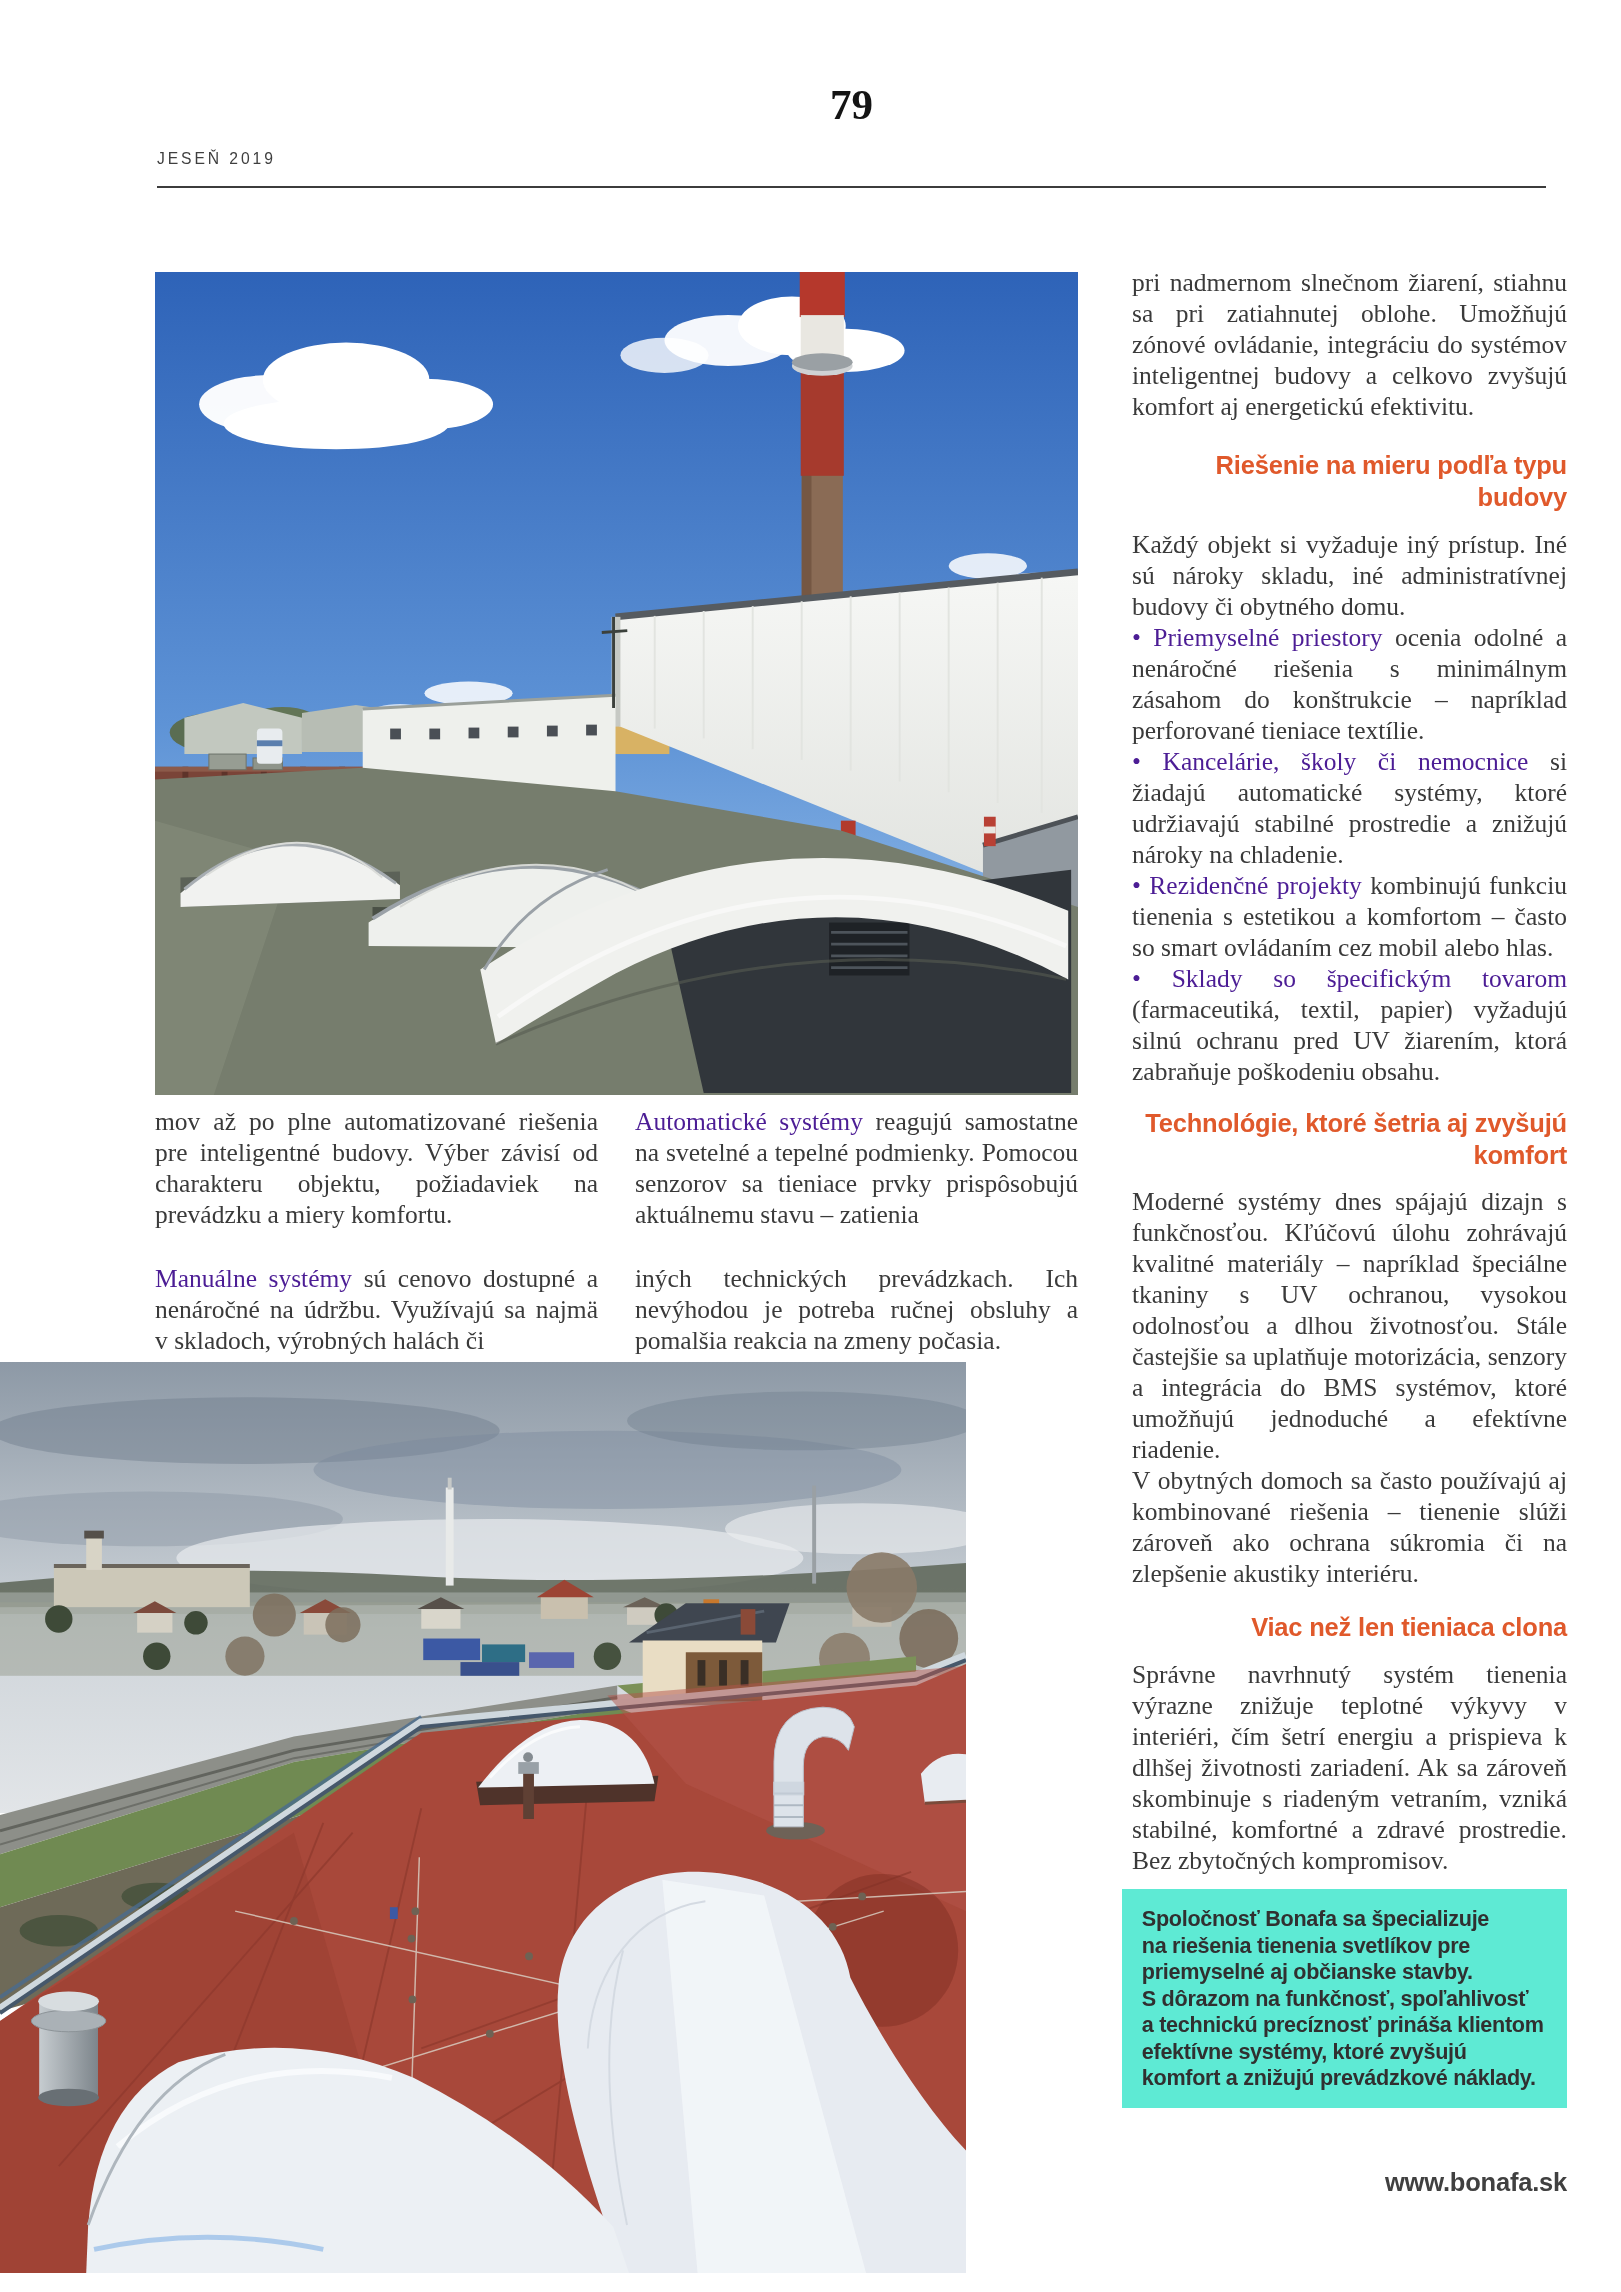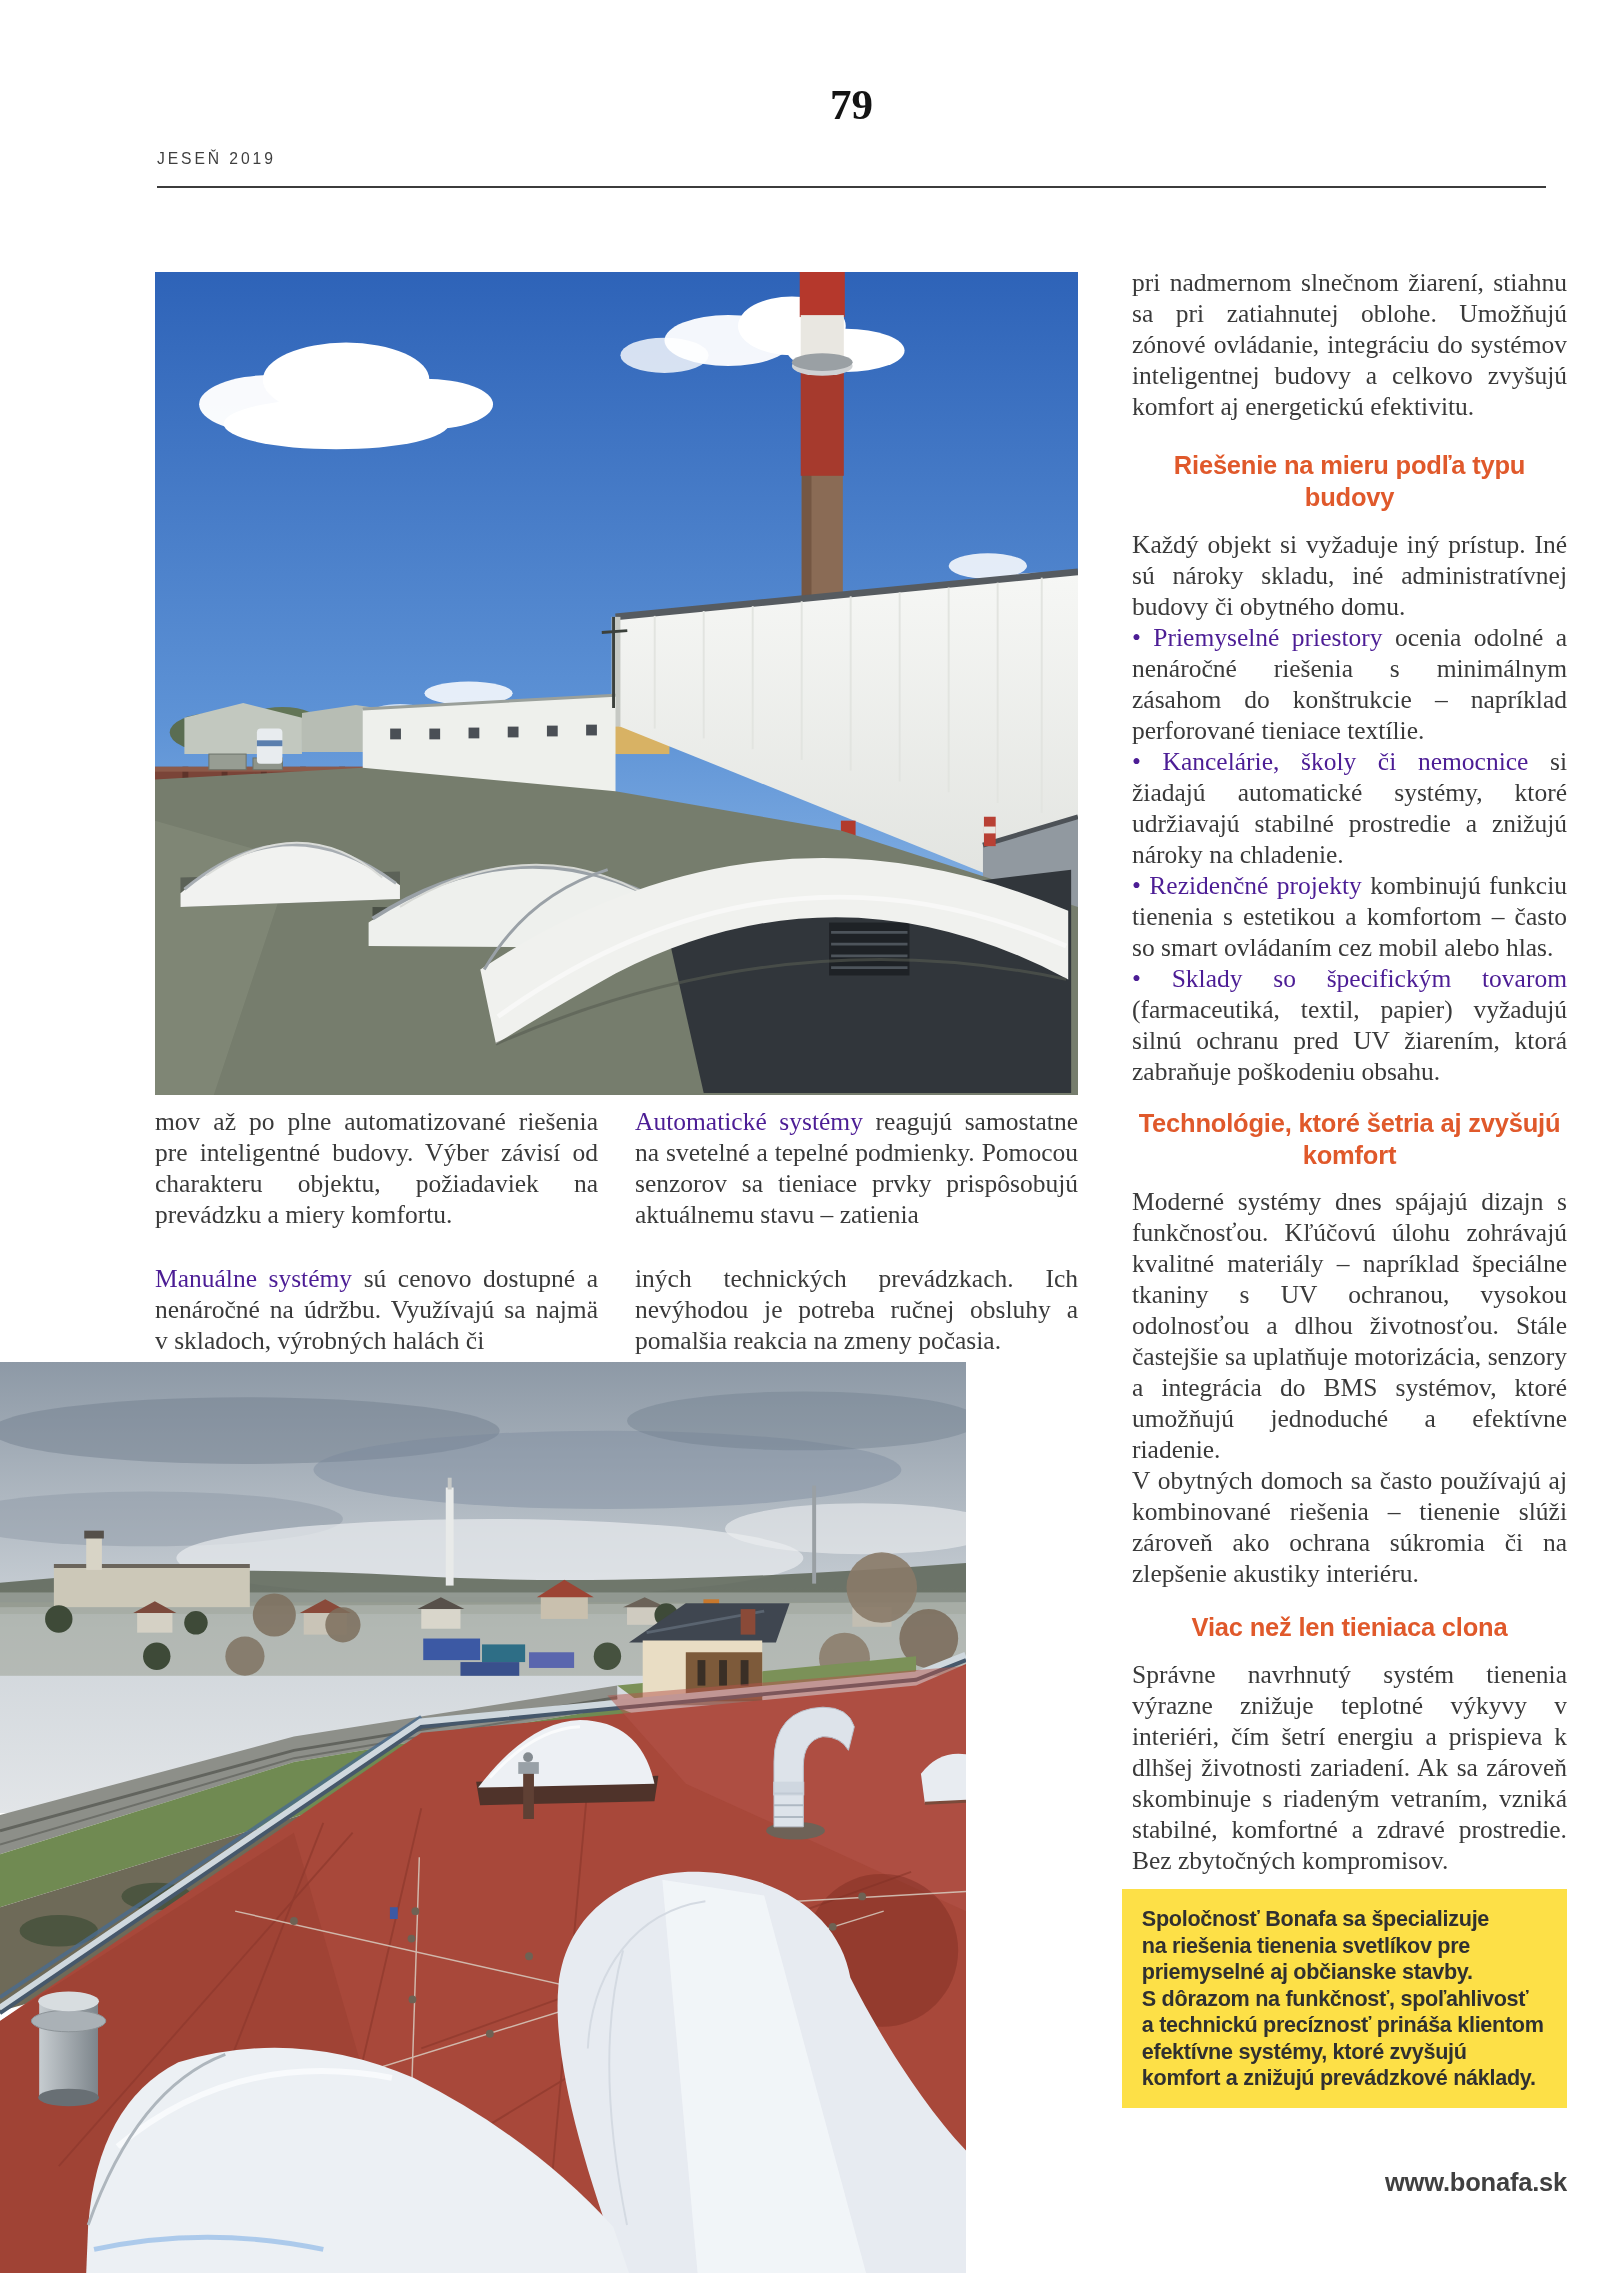--- a/index.html
+++ b/index.html
@@ -20,26 +20,26 @@
           text-align:justify;}
   #midcol1{left:155px;} #midcol2{left:635px;}
   .midcol p{margin:0;}
   .midcol p + p{margin-top:33px;}
   .lead{font-weight:normal;color:#4c1d95;}
   
   .sidebar{position:absolute;left:1132px;top:267px;width:435px;font-size:25.5px;
            line-height:31px;text-align:justify;}
   .sb-p{margin:0;}
   .sb-h{font-family:"Liberation Sans",sans-serif;font-weight:bold;font-size:25.5px;
-        line-height:32px;color:#e0592b;text-align:center;white-space:pre-line;
+        line-height:32px;color:#e0592b;text-align:right;white-space:pre-line;
         letter-spacing:-0.2px;margin:0;}
   .mt-h1{margin-top:27.4px;} .mt-p{margin-top:15.7px;} .mt-h2{margin-top:19.6px;}
   .mt-h3{margin-top:21.6px;}
   .bullet{margin:0;}
-  .infobox{box-sizing:border-box;margin:13.7px 0 0 -9.8px;width:445px;background:#fde047;
+  .infobox{box-sizing:border-box;margin:13.7px 0 0 -9.8px;width:445px;background:#5eead4;
            padding:16.7px 15.7px 16.7px 19.6px;}
   .infobox .box-text{font-family:"Liberation Sans",sans-serif;font-weight:bold;
            font-size:21.6px;line-height:26.5px;color:#303030;letter-spacing:-0.3px;
            white-space:pre-line;text-align:left;}
   .website{margin-top:59px;text-align:right;font-family:"Liberation Sans",sans-serif;
            font-weight:bold;font-size:25.5px;color:#404040;letter-spacing:-0.2px;}
 </style>
 </head>
 <body>
 

